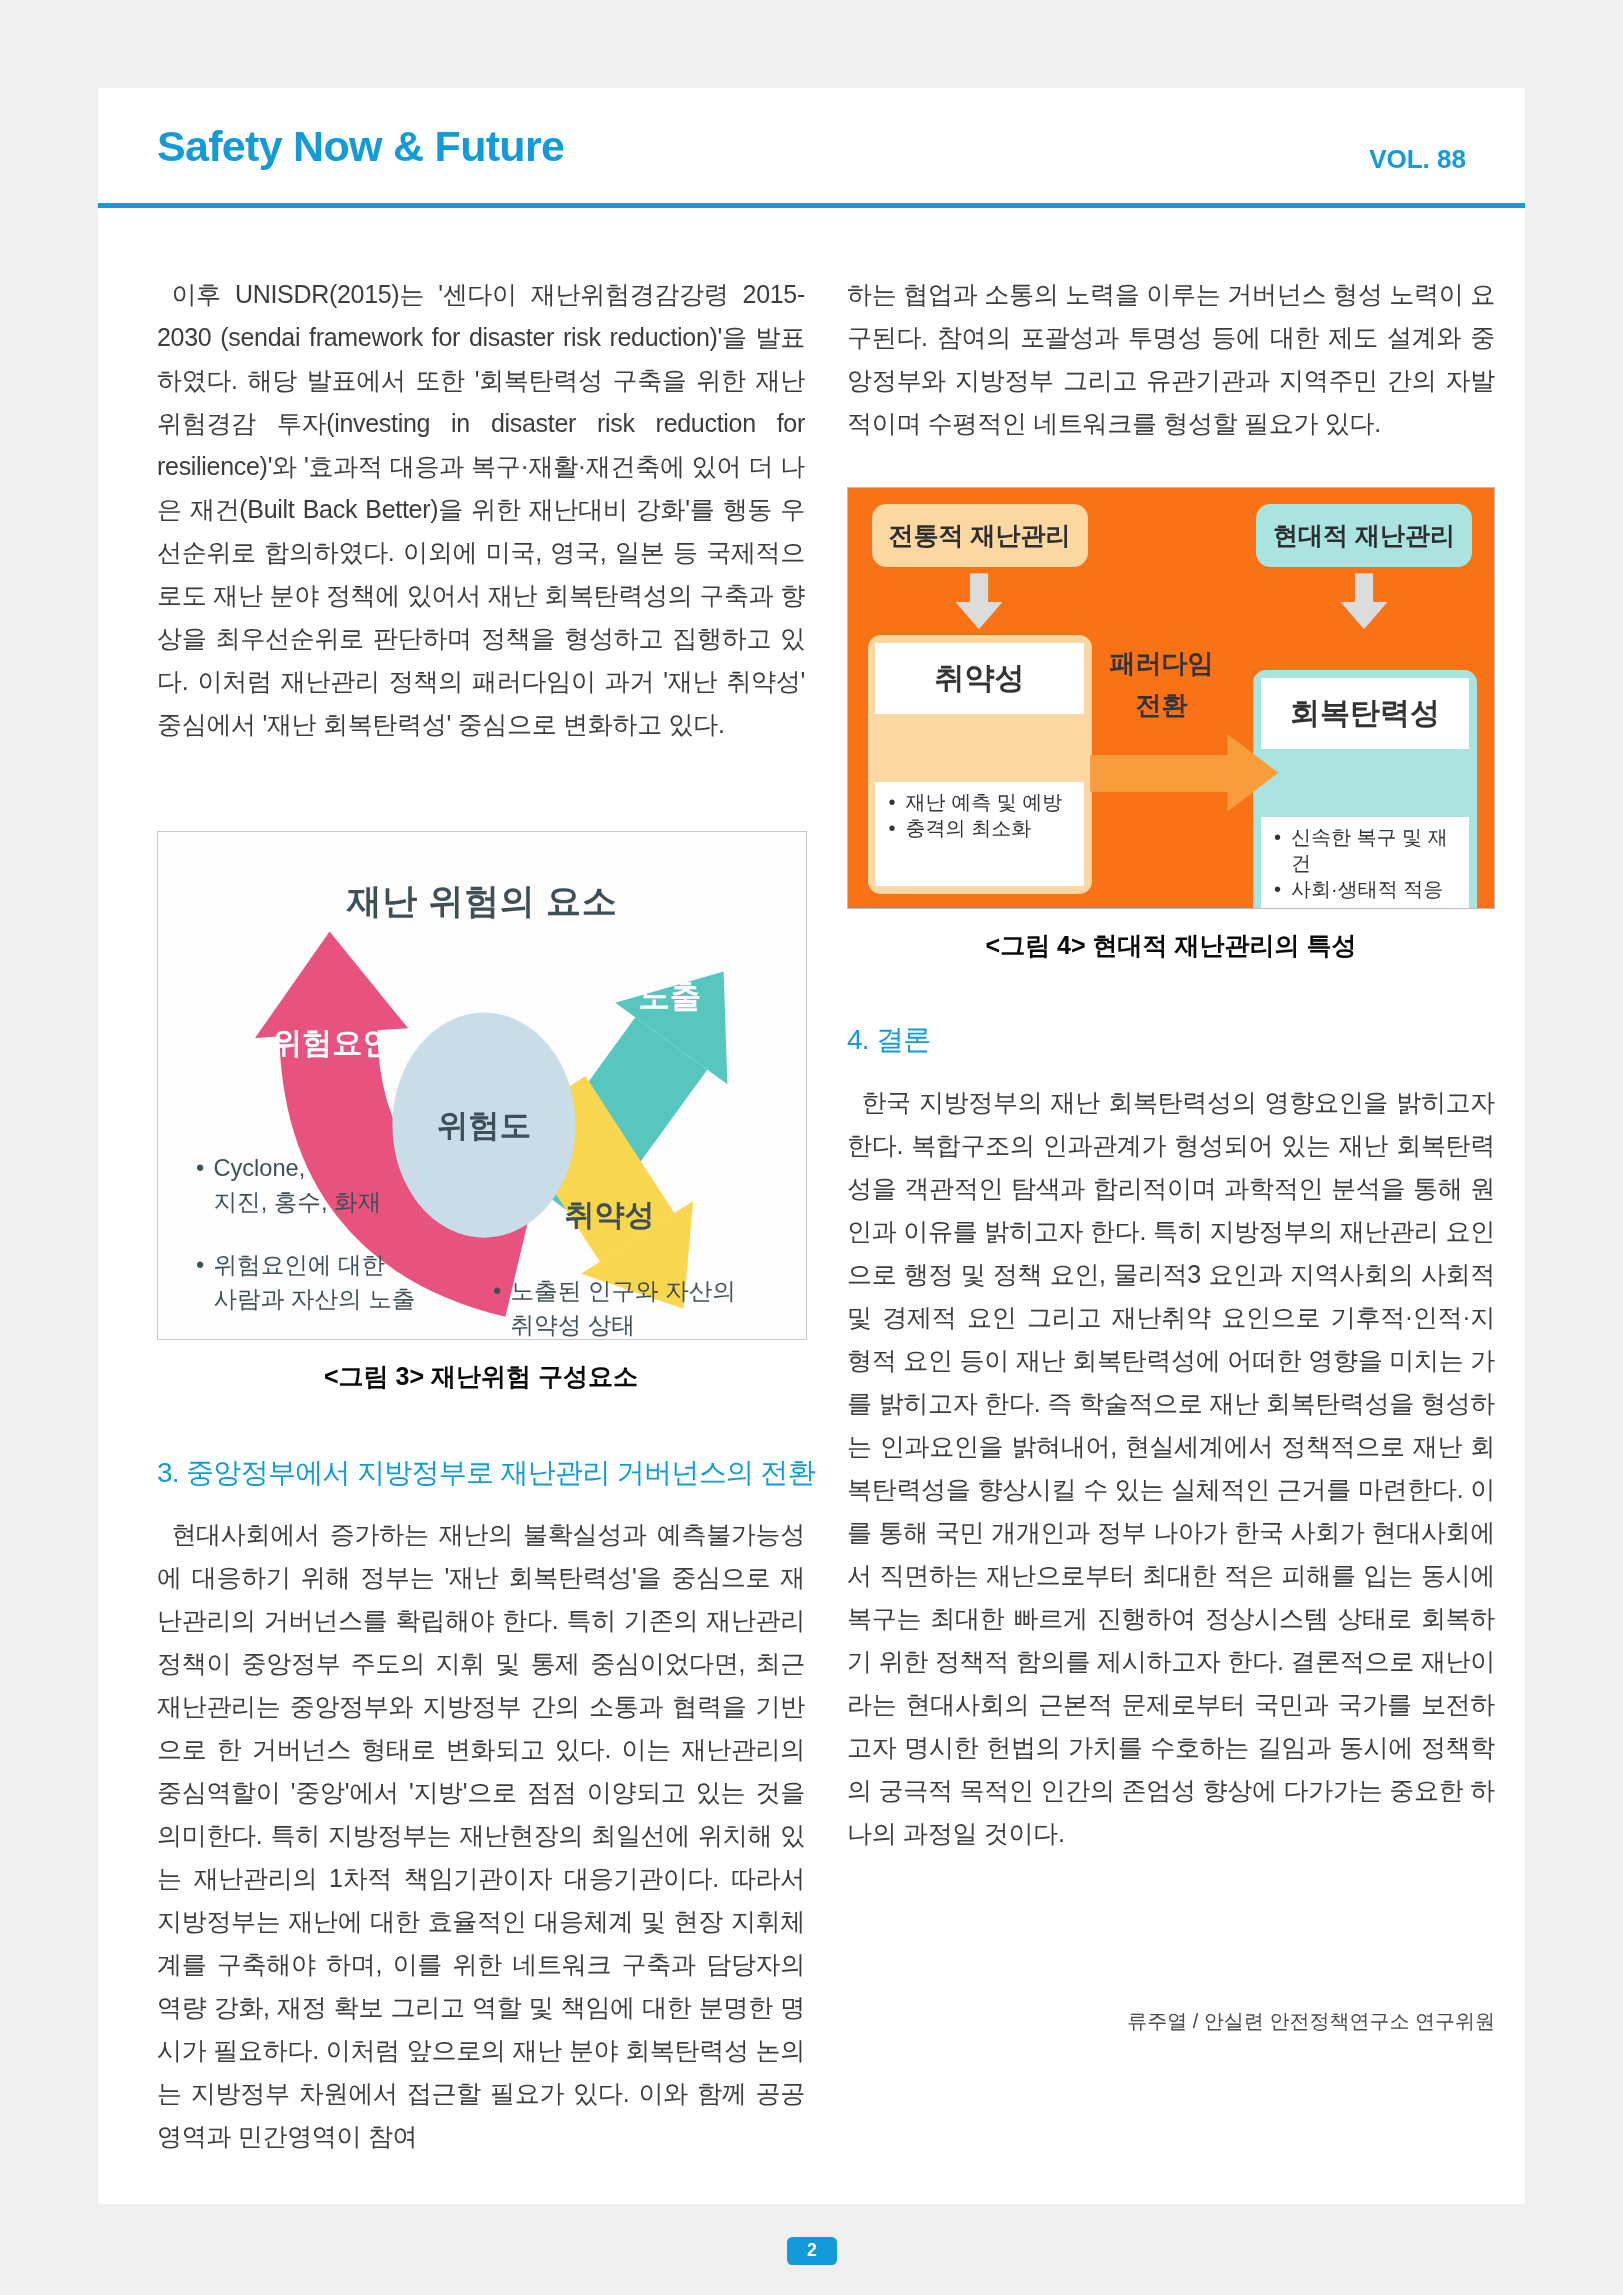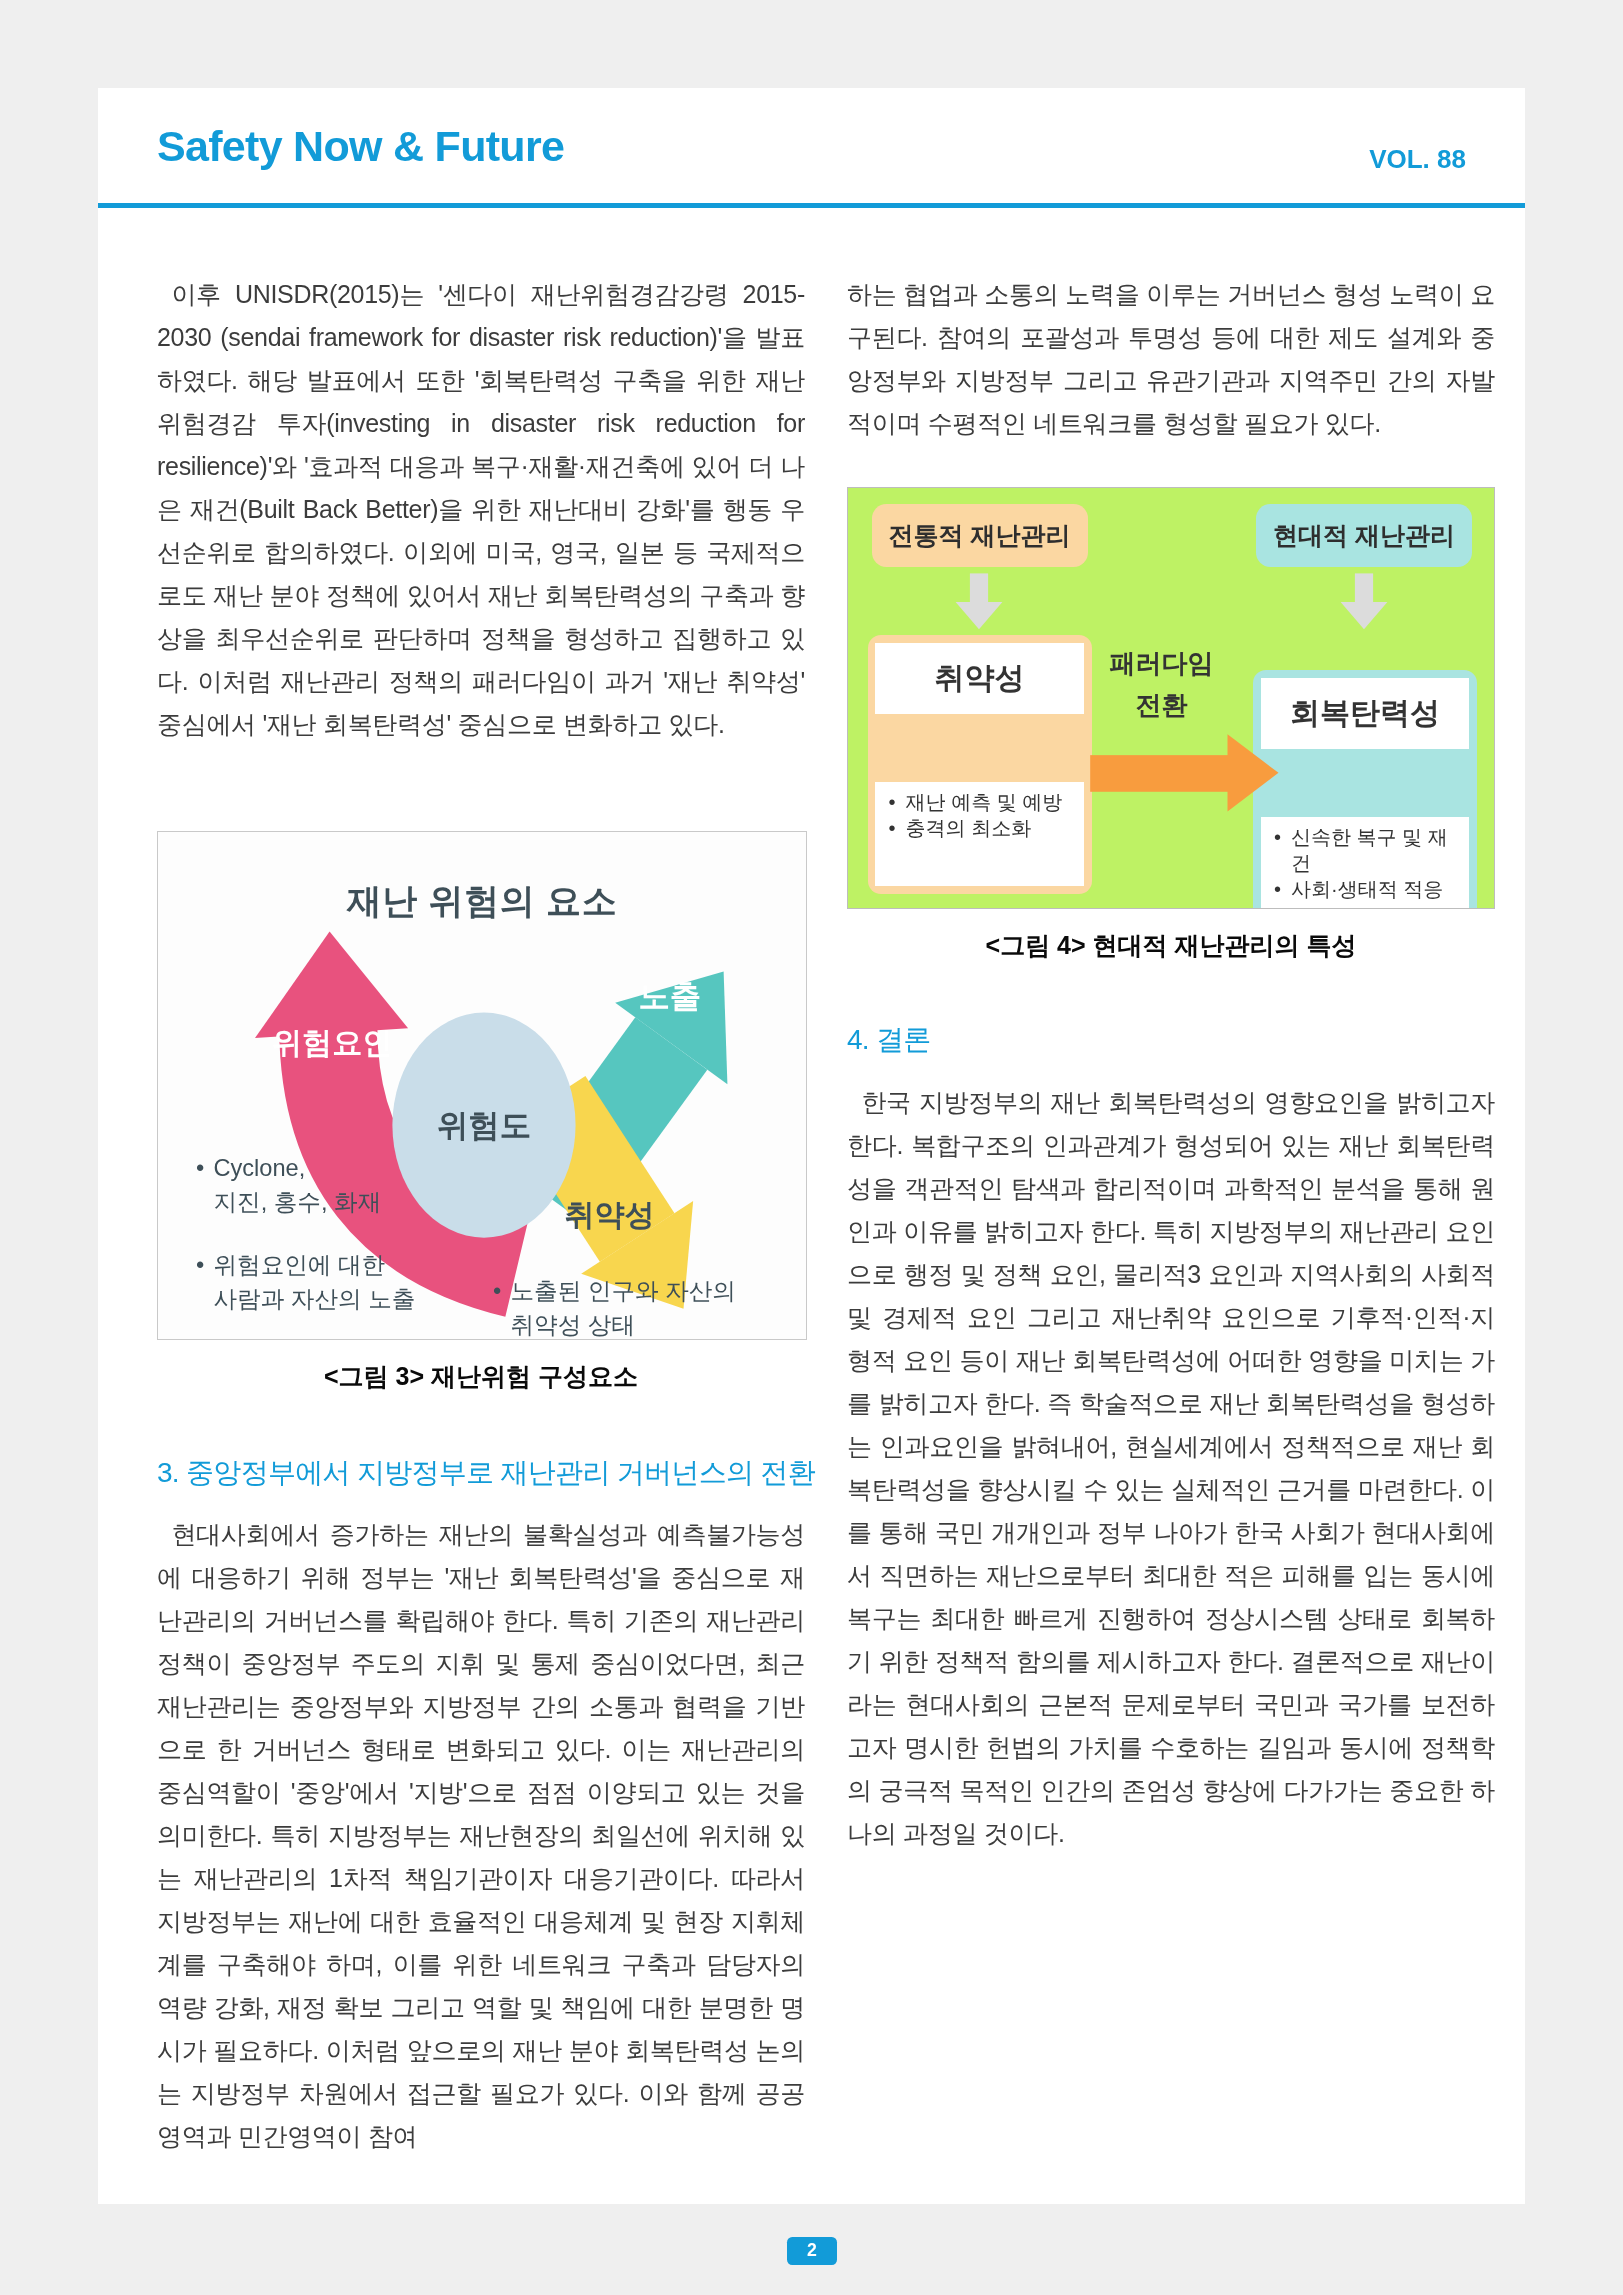--- a/index.html
+++ b/index.html
@@ -32,21 +32,21 @@
   .fig3{position:absolute;left:0;top:743px;width:650px;height:509px;background:#fdfdfd;border:1.3px solid #c9c9c9;box-sizing:border-box;overflow:hidden;}
   .fig3-title{position:absolute;top:46px;left:0;width:100%;text-align:center;font-size:35px;font-weight:700;color:#3e4f58;letter-spacing:0.7px;}
   .fig3 svg{position:absolute;left:0;top:0;}
   .fbul{position:absolute;display:flex;gap:9.2px;font-size:23.6px;line-height:34px;color:#3e4f58;}
   .fbul .dot{flex:0 0 auto;}
   .fbul .ftext span{display:block;}
   .b1{left:38px;top:319px;}
   .b2{left:38px;top:416px;}
   .b3{left:335px;top:442px;}
   
-  .fig4{position:absolute;left:0;top:399px;width:648px;height:422px;background:#bef264;border:1.3px solid #bdbdbd;box-sizing:border-box;overflow:hidden;}
+  .fig4{position:absolute;left:0;top:399px;width:648px;height:422px;background:#f97316;border:1.3px solid #bdbdbd;box-sizing:border-box;overflow:hidden;}
   .pill{position:absolute;top:16.4px;width:216px;height:63px;border-radius:14.4px;display:flex;align-items:center;justify-content:center;font-size:25px;font-weight:600;color:#2e2e2e;}
   .pill.trad{left:23.6px;background:#FBD7A2;}
   .pill.mod{left:408px;background:#A9E4E1;}
   .garrow{position:absolute;top:85px;}
   .garrow.gl{left:105px;} .garrow.gr{left:490px;}
   .tallbox{position:absolute;top:147px;width:224px;height:259px;border-radius:13px;}
   .tallbox.trad{left:19.6px;background:#FBD7A2;}
   .tallbox.mod{left:405px;background:#A9E4E1;margin-top:35px;}
   .tb-title{position:absolute;left:7.9px;right:7.9px;top:7.9px;height:71px;background:#fff;display:flex;align-items:center;justify-content:center;font-size:30px;font-weight:700;color:#333;}
   .tb-bullets{position:absolute;left:7.9px;right:7.9px;top:147px;bottom:7.9px;background:#fff;box-sizing:border-box;padding:6.5px 5.2px 0 10.5px;font-size:20px;line-height:26px;color:#333;}
@@ -162,19 +162,20 @@
       <svg class="oarrow" width="190" height="85" viewBox="0 0 290 130">
         <rect x="0" y="40" width="212" height="56" fill="#F89C3E"></rect>
         <polygon points="210,8 210,126 288,67" fill="#F89C3E"></polygon>
       </svg>
     </div>
     <div class="caption cap4">&lt;그림 4&gt; 현대적 재난관리의 특성</div>
 
     <h2 class="sec-heading h4">4. 결론</h2>
     <p class="body-text p4 indented">한국 지방정부의 재난 회복탄력성의 영향요인을 밝히고자 한다. 복합구조의 인과관계가 형성되어 있는 재난 회복탄력성을 객관적인 탐색과 합리적이며 과학적인 분석을 통해 원인과 이유를 밝히고자 한다. 특히 지방정부의 재난관리 요인으로 행정 및 정책 요인, 물리적3 요인과 지역사회의 사회적 및 경제적 요인 그리고 재난취약 요인으로 기후적·인적·지형적 요인 등이 재난 회복탄력성에 어떠한 영향을 미치는 가를 밝히고자 한다. 즉 학술적으로 재난 회복탄력성을 형성하는 인과요인을 밝혀내어, 현실세계에서 정책적으로 재난 회복탄력성을 향상시킬 수 있는 실체적인 근거를 마련한다. 이를 통해 국민 개개인과 정부 나아가 한국 사회가 현대사회에서 직면하는 재난으로부터 최대한 적은 피해를 입는 동시에 복구는 최대한 빠르게 진행하여 정상시스템 상태로 회복하기 위한 정책적 함의를 제시하고자 한다. 결론적으로 재난이라는 현대사회의 근본적 문제로부터 국민과 국가를 보전하고자 명시한 헌법의 가치를 수호하는 길임과 동시에 정책학의 궁극적 목적인 인간의 존엄성 향상에 다가가는 중요한 하나의 과정일 것이다.</p>
 
+    <p class="byline">류주열 / 안실련 안전정책연구소 연구위원</p>
   </div>
 </div>
 
 <div class="page-badge">
   <span>2</span>
 </div>
 
 
 </body></html>

